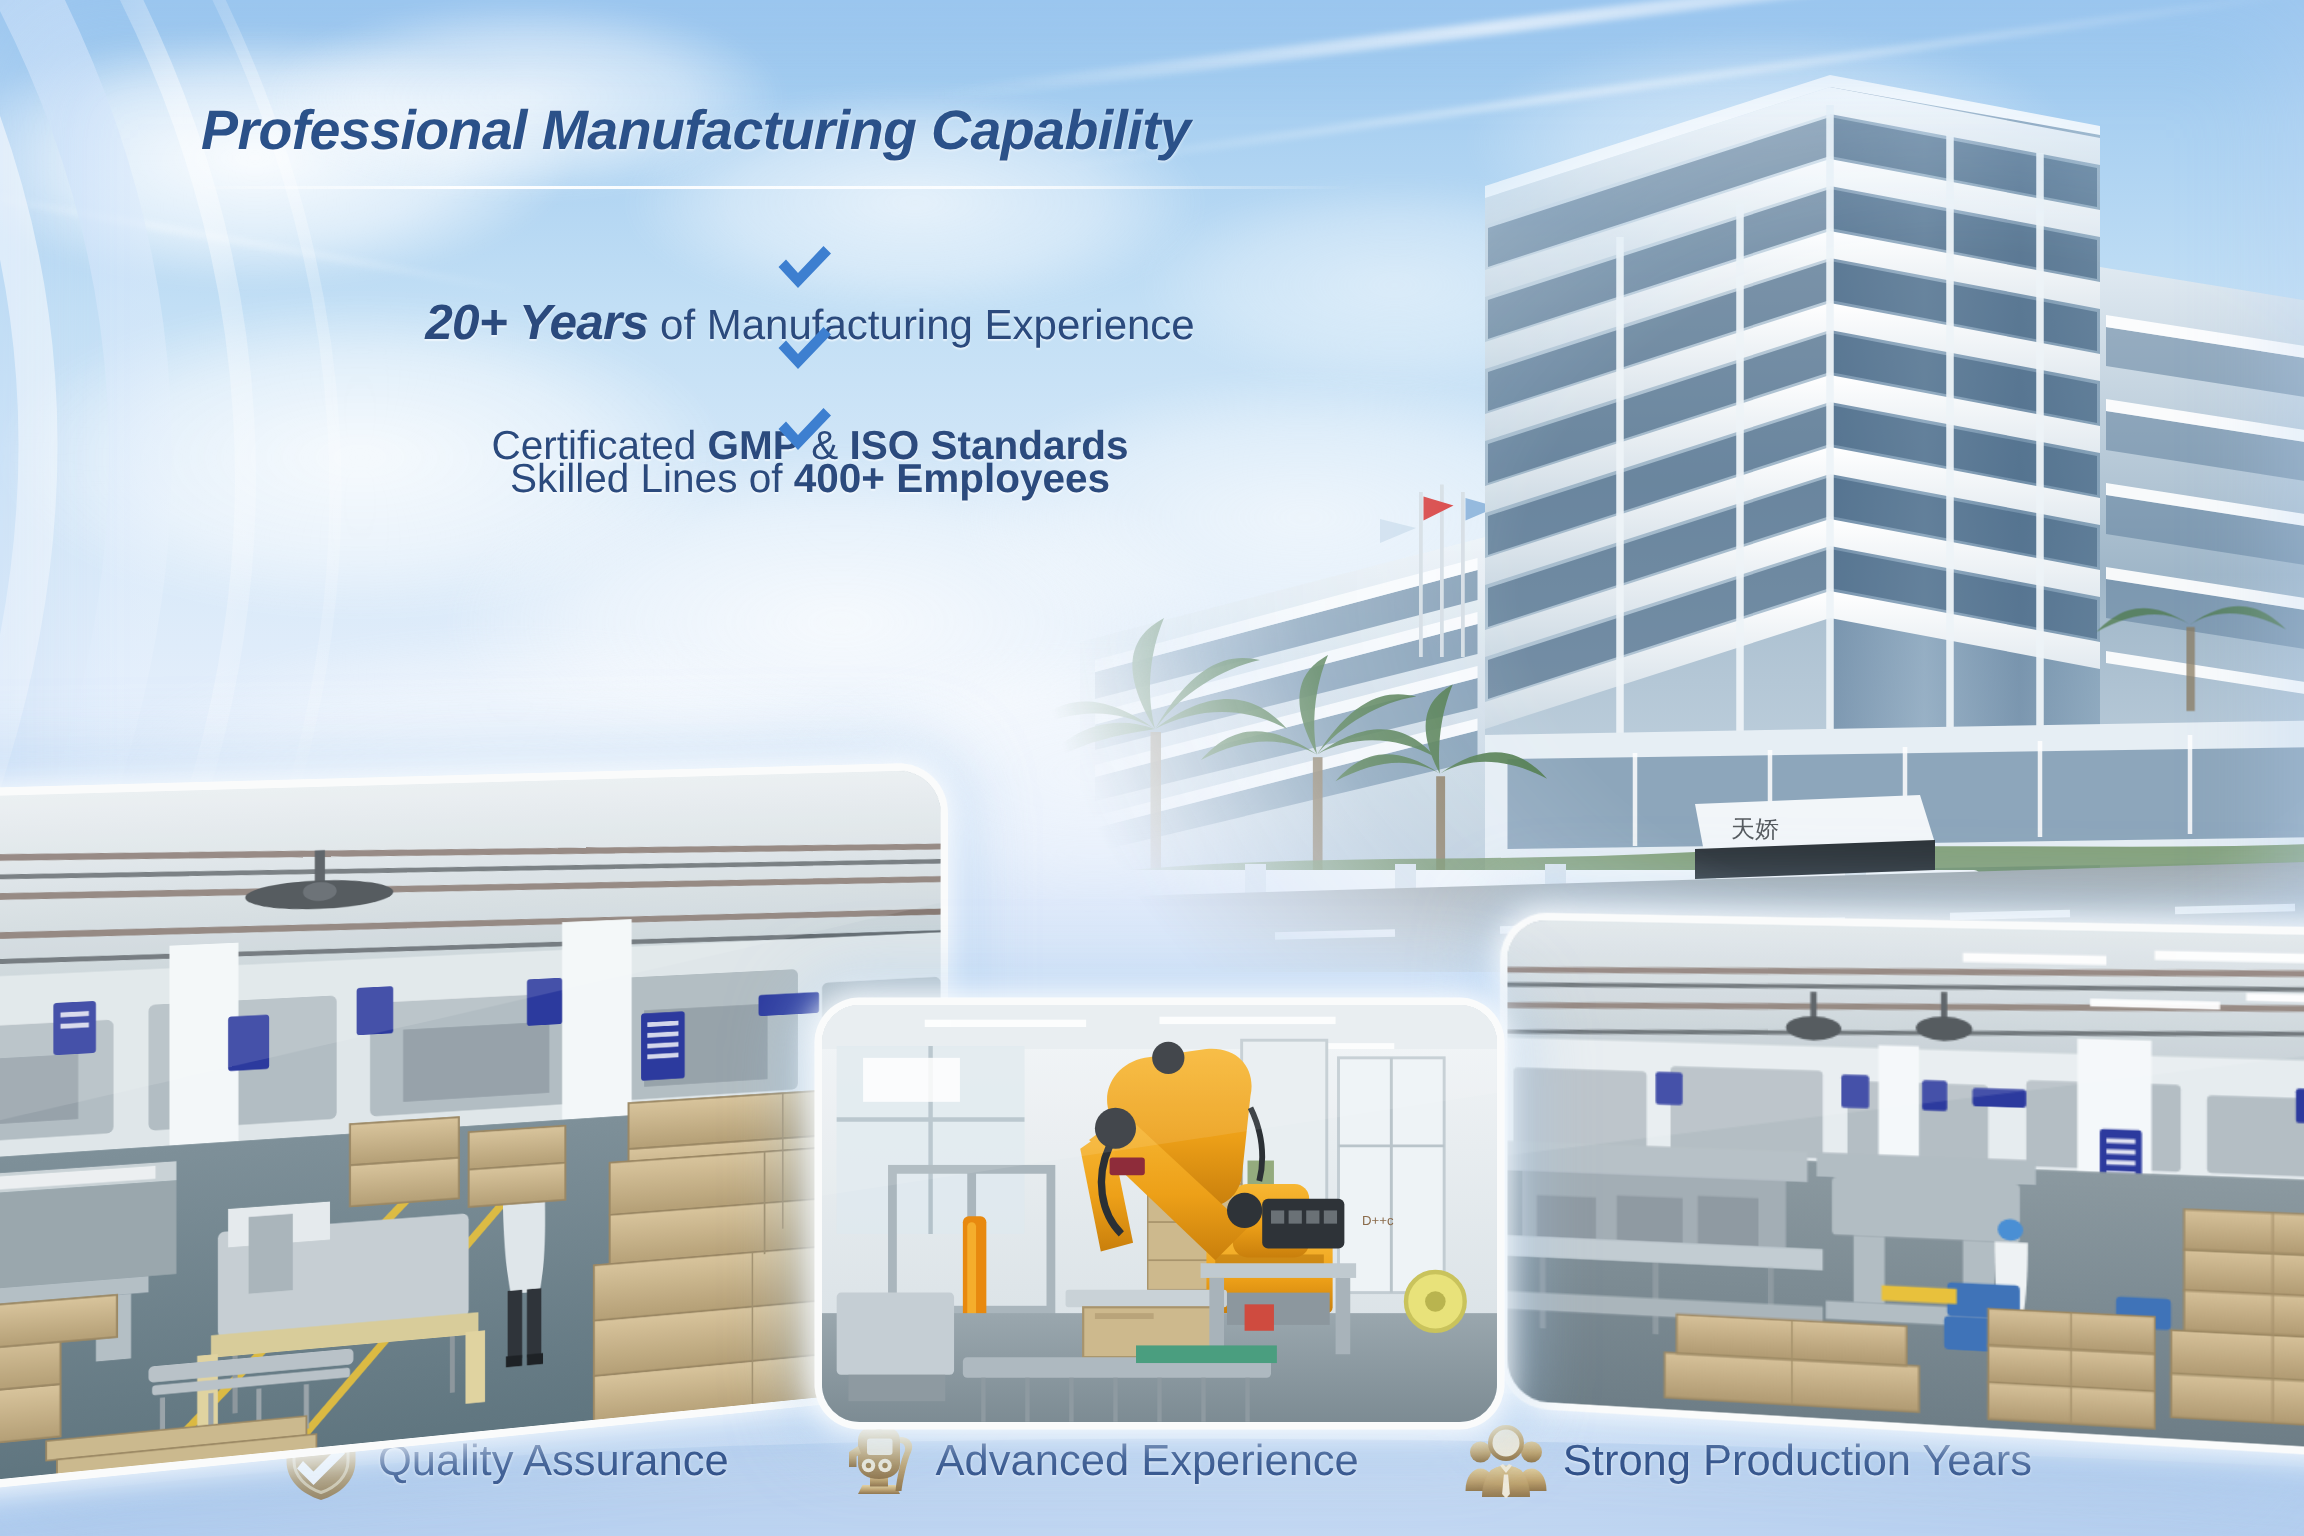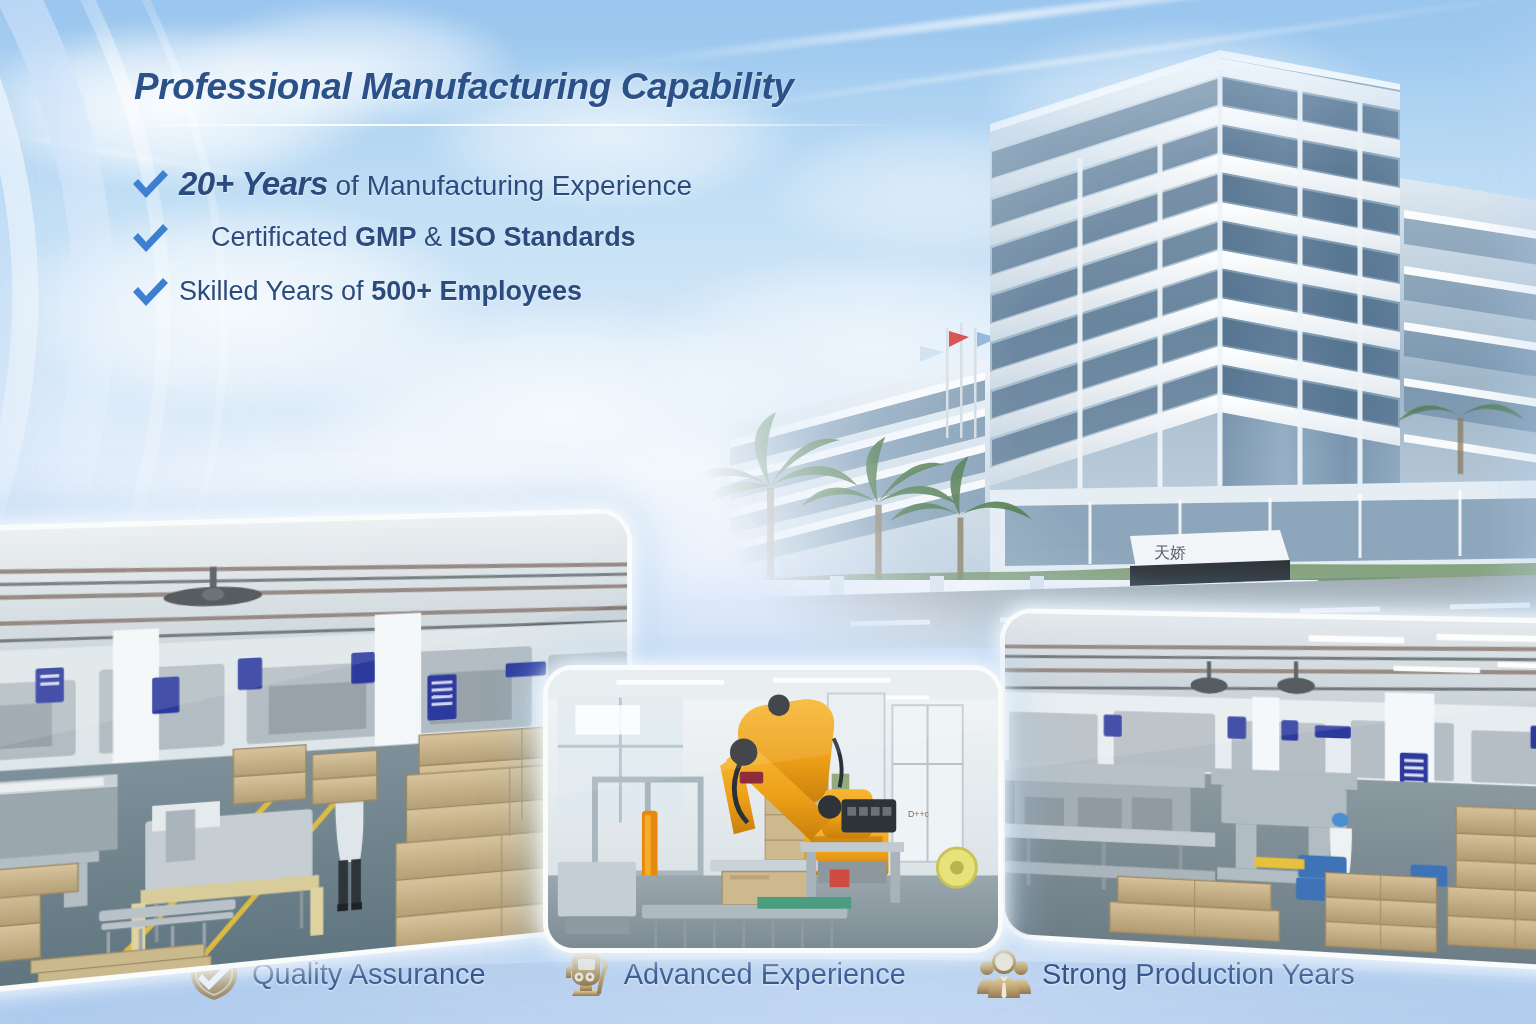--- a/index.html
+++ b/index.html
@@ -93,20 +93,21 @@
     background: linear-gradient(90deg, rgba(255,255,255,0.1) 0%, rgba(255,255,255,0.95) 22%, rgba(255,255,255,0.85) 70%, rgba(255,255,255,0) 100%);
   }
 
   
   .bullets { position: absolute; left: 130px; top: 158px; width: 820px; }
   .bullet {
     display: flex;
     align-items: center;
     height: 51px;
     margin-bottom: 2px;
+    flex-direction: column;
   }
   .bullet + .bullet { margin-top: 0; }
   .check {
     width: 40px; height: 34px;
     flex: 0 0 40px;
     margin-right: 9px;
     display: block;
   }
   .btext {
     font-size: 27px;
@@ -450,21 +451,21 @@
         <path d="M3 17 L8 12 L16 21 L33 3 L38 8 L16 31 Z" fill="#3d7fd0"></path>
       </svg>
       <div class="btext"><span>Certificated </span><span class="bold">GMP</span><span> &amp; </span><span class="bold">ISO Standards</span></div>
     </div>
 
 
     <div class="bullet b4">
       <svg class="check" viewBox="0 0 40 34">
         <path d="M3 17 L8 12 L16 21 L33 3 L38 8 L16 31 Z" fill="#3d7fd0"></path>
       </svg>
-      <div class="btext"><span>Skilled Years of </span><span class="bold">500+ Employees</span></div>
+      <div class="btext"><span>Skilled Lines of </span><span class="bold">400+ Employees</span></div>
     </div>
   </div>
 
   <div class="card card-left">
     <svg class="scene" viewBox="0 0 646 420" preserveAspectRatio="none">
       <defs>
         <linearGradient id="floorL" x1="0" y1="0" x2="0" y2="1">
           <stop offset="0%" stop-color="#7e9099"></stop>
             <stop offset="100%" stop-color="#5f757f"></stop>
         </linearGradient>

